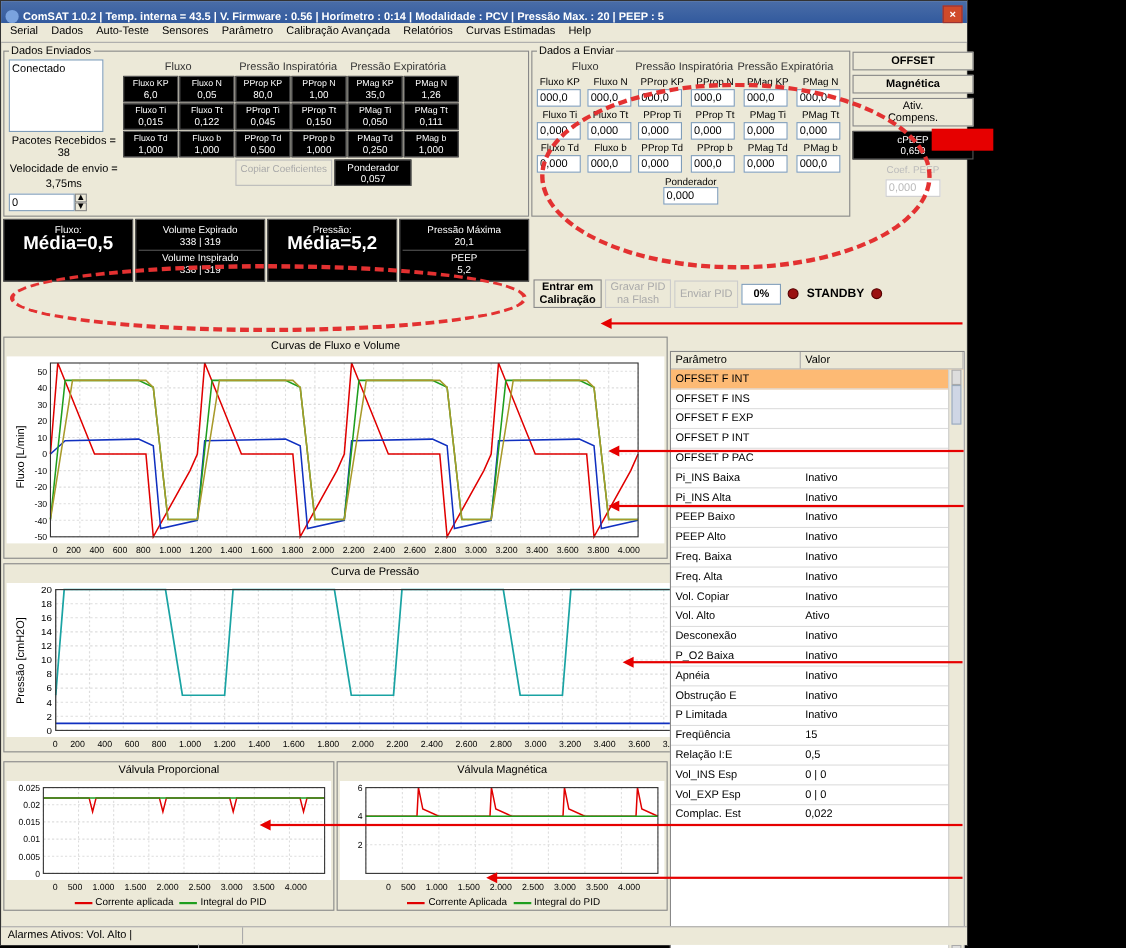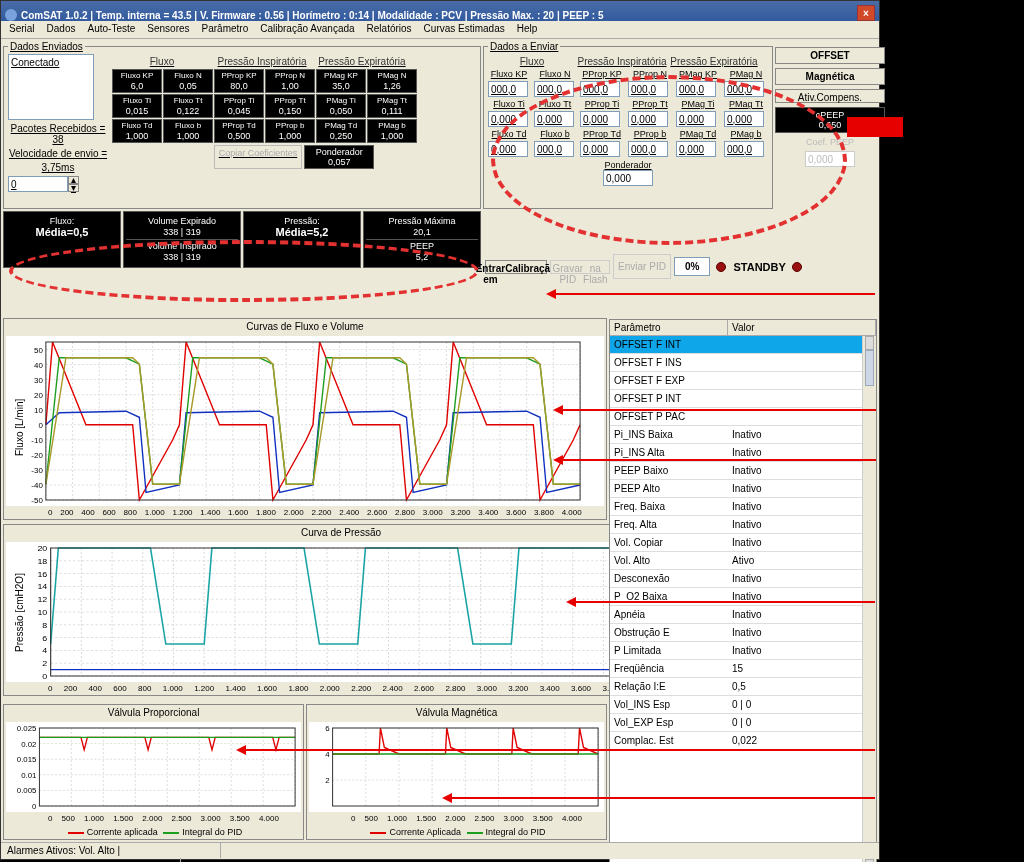--- a/index.html
+++ b/index.html
@@ -4,59 +4,59 @@
 <style>
   * { box-sizing: border-box; margin: 0; padding: 0; }
   body { font-family: Tahoma, Arial, sans-serif; font-size: 10px; background:#000; width:1024px; height:862px; }
   .win { width:880px; height:860px; background:#ECE9D8; border:1px solid #333; position:relative; }
   .titlebar { height:20px; background:linear-gradient(#4a6da7,#325a9e); color:#fff; display:flex; align-items:flex-end; padding:0 4px; font-weight:bold; font-size:10px; }
   .titlebar .ticon { width:12px; height:12px; background:#7aa3de; border-radius:50%; margin-right:4px; }
   .close-btn { margin-left:auto; width:18px; height:16px; background:#d04a2a; color:#fff; display:flex; align-items:center; justify-content:center; border:1px solid #933; font-weight:bold; cursor:pointer; }
   .menubar { height:18px; background:#ECE9D8; border-bottom:1px solid #aaa; display:flex; padding:0 2px; gap:0; font-size:10px; }
   .menubar span { padding:2px 6px; cursor:pointer; }
   .body { position:relative; padding:2px; }
-  fieldset { border:1px solid #888; padding:2px 4px 16px; margin:0;text-decoration:underline; }
+  fieldset { border:1px solid #888; padding:2px 4px 4px; margin:0; }
   fieldset > legend { font-size:10px; padding:0 2px; }
   .row1 { display:flex; gap:2px; }
   .dados-enviados { flex:0 0 478px; }
   .dados-enviar { flex:0 0 280px; }
   .rightcol { flex:0 0 110px; display:flex; flex-direction:column; gap:4px; padding-top:6px;}
   .conectado { width:86px; height:66px; border:1px solid #7f9db9; background:#fff; padding:2px; font-size:10px; }
   .info-line { font-size:10px; text-align:center; margin-top:3px; }
   .blkcell { background:#000; color:#fff; border:1px solid #555; font-size:9px; text-align:center; padding:1px 2px; line-height:10px; }
   .blkcell div:first-child { font-size:8px; }
   .header-gray { font-size:10px; text-align:center; color:#333; padding:2px 0; }
   .de-grid { display:grid; grid-template-columns:50px 50px 50px 50px 50px 50px; gap:1px; }
   .copy-btn { border:1px solid #bbb; background:#ece9d8; padding:2px 4px; color:#aaa; font-size:9px; }
   .pond { background:#000; color:#fff; font-size:9px; text-align:center; padding:1px 2px; border:1px solid #555;}
   .input-sm { width:40px; height:16px; border:1px solid #7f9db9; background:#fff; font-size:10px; padding:0 2px; }
   .lbl-sm { font-size:9px; text-align:center; }
   .de2-grid { display:grid; grid-template-columns:42px 42px 44px 44px 44px 44px; gap:2px 4px; }
   .btn { border:1px solid #888; background:#ece9d8; padding:2px 4px; font-size:10px; cursor:pointer; text-align:center; }
-  .btn.tall { height:14px; display:flex; flex-direction:row; justify-content:center; line-height:11px;}
+  .btn.tall { height:26px; display:flex; flex-direction:column; justify-content:center; line-height:11px;}
   .btn.disabled { color:#aaa; border-color:#ccc; cursor:default; }
   .chip { background:#000; color:#fff; border:1px solid #555; text-align:center; padding:2px; font-size:9px; }
   .summary-row { display:flex; gap:2px; margin-top:2px; position:relative;}
   .summary-cell { background:#000; color:#fff; border:1px solid #555; flex:1; text-align:center; padding:4px 2px; line-height:11px; font-size:9px;}
   .summary-cell .top { font-size:9px; }
-  .summary-cell .val { font-weight:bold; font-size:11px; }
+  .summary-cell .val { font-weight:bold; font-size:17px; }
   .summary-dual { display:flex; flex-direction:column; }
   .chart-box { border:1px solid #888; background:#ECE9D8; margin-top:4px; position:relative; }
   .chart-title { text-align:center; font-size:10px; padding:2px 0; }
   .chart { background:#fff; margin:2px; position:relative; }
   .axis-label-y { position:absolute; transform:rotate(-90deg); transform-origin:0 0; font-size:10px; left:8px; }
   .axis-ticks-x { display:flex; justify-content:space-between; font-size:8px; padding:0 24px 2px 44px; }
   .legend { text-align:center; font-size:9px; padding:2px;}
   .legend .swatch { display:inline-block; width:16px; height:2px; vertical-align:middle; margin:0 3px; }
   .param-table { border:1px solid #888; background:#fff; width:268px; height:555px; position:absolute; right:2px; top:280px; overflow:hidden; }
   .pt-head { display:flex; background:#ece9d8; border-bottom:1px solid #aaa; }
   .pt-head div { padding:2px 4px; font-size:10px; border-right:1px solid #aaa; }
   .pt-row { display:flex; border-bottom:1px solid #ddd; }
   .pt-row div { padding:3px 4px; font-size:10px; }
-  .pt-row.sel { background:#0ea5e9; }
+  .pt-row.sel { background:#fdba74; }
   .scroll-stub { position:absolute; right:0; top:16px; bottom:0; width:14px; background:#ece9d8; border-left:1px solid #ccc;}
   .scroll-stub::before, .scroll-stub::after { content:''; position:absolute; left:2px; right:2px; height:12px; background:#ddd; border:1px solid #aaa; }
   .scroll-stub::before { top:0; } .scroll-stub::after { bottom:0; }
   .scroll-thumb { position:absolute; left:2px; right:2px; top:14px; height:36px; background:#cfd6e5; border:1px solid #9ab; }
   .statusbar { position:absolute; bottom:0; left:0; right:0; height:17px; background:#ece9d8; border-top:1px solid #aaa; display:flex; font-size:10px;flex-direction:column;}
   .statusbar div { border-right:1px solid #aaa; padding:2px 6px; }
   .callout { position:absolute; border:4px dashed #e33131; border-radius:50%; pointer-events:none; }
   .arrow { position:absolute; height:2px; background:#e60000; pointer-events:none;}
   .arrow::before { content:''; position:absolute; left:-8px; top:-4px; border:5px solid transparent; border-right:10px solid #e60000;}
   .action-row { display:flex; gap:3px; margin-top:3px; padding-left:478px; align-items:center;}

